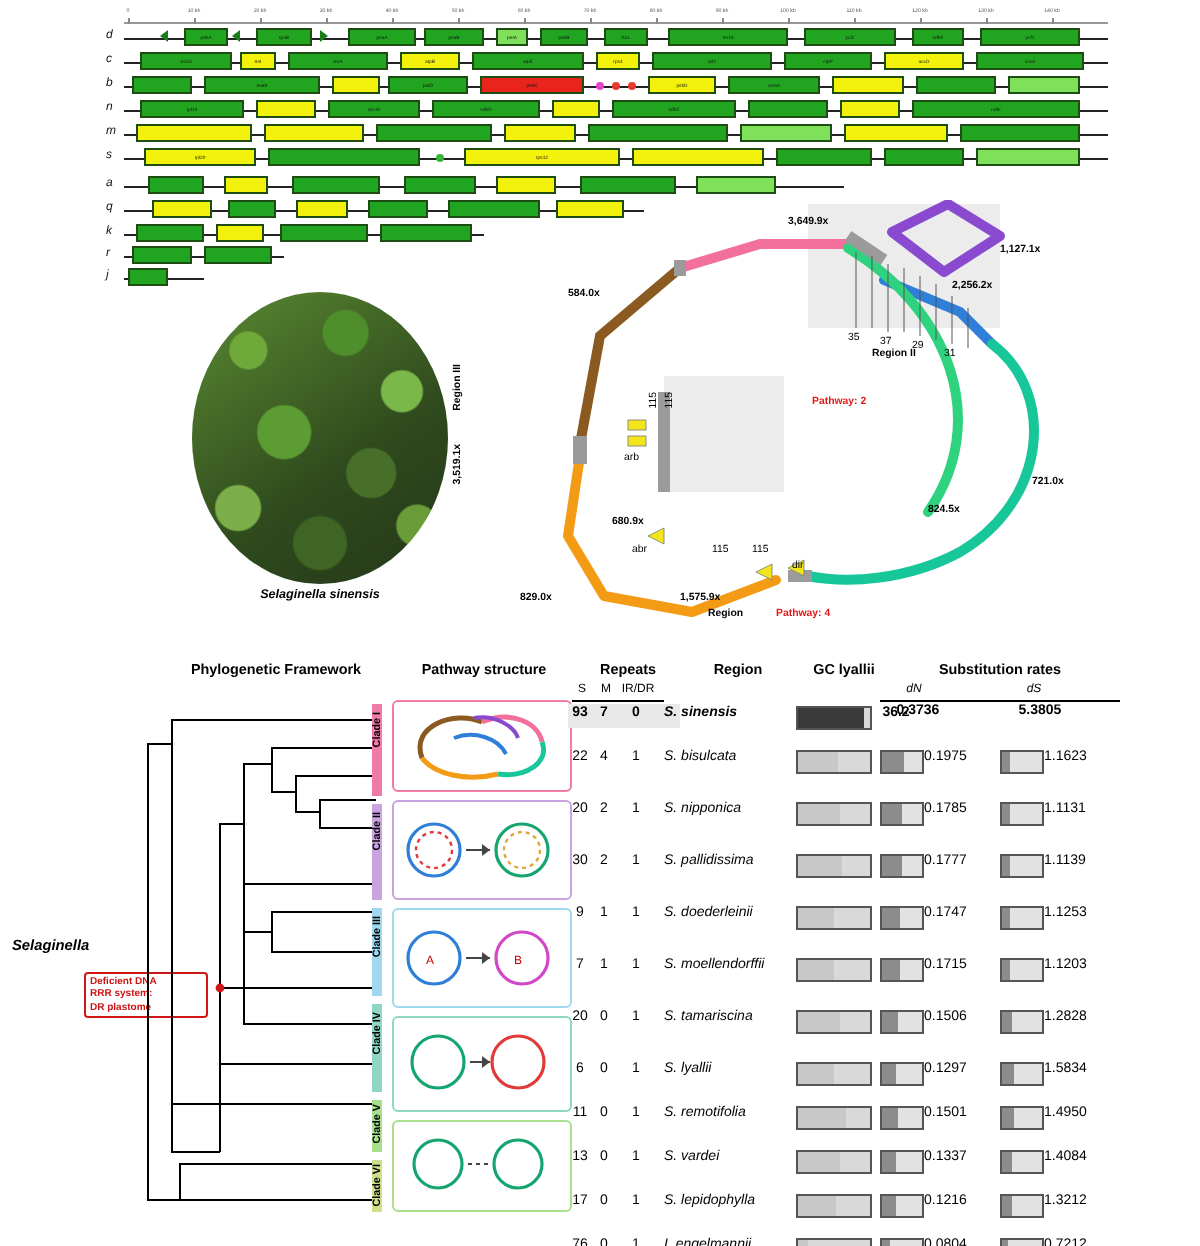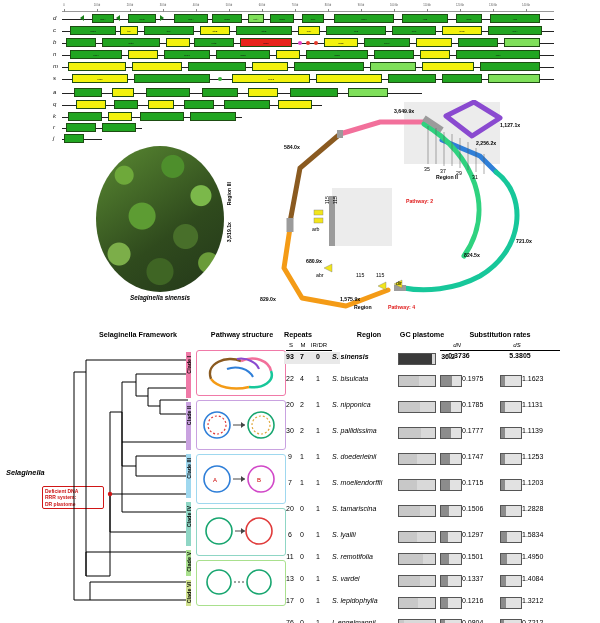--- a/index.html
+++ b/index.html
@@ -384,25 +384,25 @@
   <div class="pw-label" style="left:168px;top:180px">dir</div>
   <div class="pw-label" style="left:84px;top:126px">arb</div>
   <div class="pw-label" style="left:196px;top:66px">35</div>
   <div class="pw-label" style="left:212px;top:68px">37</div>
   <div class="pw-label" style="left:228px;top:70px">29</div>
   <div class="pw-label" style="left:244px;top:74px">31</div>
 </div>
 
 <div class="panel" id="bottom">
 
-  <div class="colhead" style="left:78px;top:4px;width:120px">Selaginella Framework</div>
+  <div class="colhead" style="left:78px;top:4px;width:120px">Phylogenetic Framework</div>
   <div class="colhead" style="left:196px;top:4px;width:92px">Pathway structure</div>
-  <div class="colhead" style="left:272px;top:4px;width:52px">Repeats</div>
+  <div class="colhead" style="left:288px;top:4px;width:52px">Repeats</div>
   <div class="colhead" style="left:326px;top:4px;width:86px">Region</div>
-  <div class="colhead" style="left:386px;top:4px;width:72px">GC plastome</div>
+  <div class="colhead" style="left:386px;top:4px;width:72px">GC lyallii</div>
   <div class="colhead" style="left:440px;top:4px;width:120px">Substitution rates</div>
 
   <div class="numcell" style="left:286px;top:16px;width:10px;font-size:6px">S</div>
   <div class="numcell" style="left:298px;top:16px;width:10px;font-size:6px">M</div>
   <div class="numcell" style="left:308px;top:16px;width:22px;font-size:6px">IR/DR</div>
   <div class="numcell" style="left:440px;top:16px;width:34px;font-size:6px;font-style:italic">dN</div>
   <div class="numcell" style="left:500px;top:16px;width:34px;font-size:6px;font-style:italic">dS</div>
 
   <div class="hdrline" style="left:286px;top:24px;width:46px"></div>
   <div class="hdrline" style="left:440px;top:24px;width:120px"></div>

